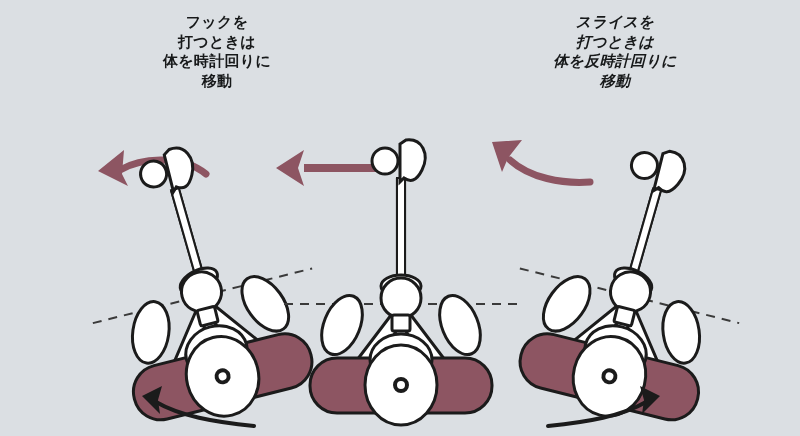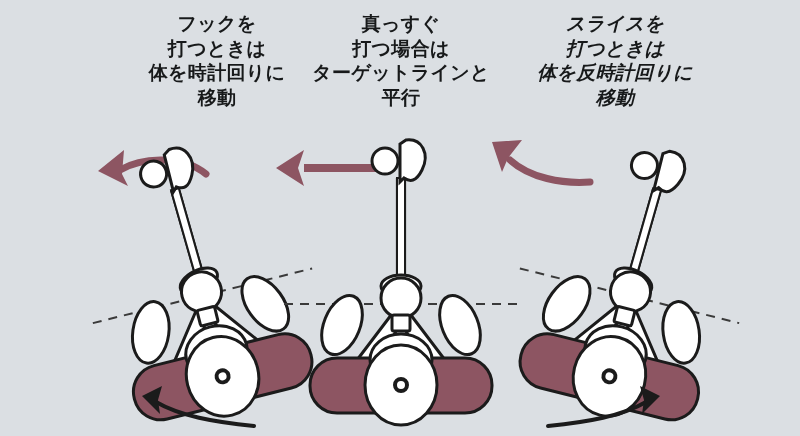--- a/index.html
+++ b/index.html
@@ -11,21 +11,21 @@
     position:relative;
   }
   #stage{position:absolute;left:0;top:0;width:800px;height:436px;}
   .panel{position:absolute;top:0;height:436px;width:266px;}
   #panel-hook{left:84px;}
   #panel-straight{left:268px;}
   #panel-slice{left:482px;font-style:italic;}
   .caption{
     position:absolute;top:12px;left:0;width:266px;
     text-align:center;
-    font-size:19px;
+    font-size:15px;
     line-height:1.30;
     font-weight:bold;
     color:#17191a;
     letter-spacing:0.3px;
     white-space:pre-line;
   }
   .fig{position:absolute;top:134px;left:0;width:266px;height:302px;}
   svg{display:block;overflow:visible;}
 </style>
 </head>
@@ -83,24 +83,20 @@
 
         <g>
           <path d="M170,292 C130,288 96,282 72,268" fill="none" stroke="#1b1b1b" stroke-width="4" stroke-linecap="round"></path>
           <path d="M78,252 L58,262 L76,280 L74,266 Z" fill="#1b1b1b"></path>
         </g>
       </svg>
     </div>
   </div>
 
   <div class="panel" id="panel-straight">
-    <div class="caption">真っすぐ
-打つ場合は
-ターゲットラインと
-平行</div>
 
     <div class="fig">
       <svg width="266" height="302" viewBox="0 0 266 302">
 
         <g>
           <line x1="126" y1="34" x2="36" y2="34" stroke="#8d5562" stroke-width="8" stroke-linecap="butt"></line>
           <path d="M36,16 L8,34 L36,52 L30,34 Z" fill="#8d5562"></path>
         </g>
 
         <g>

